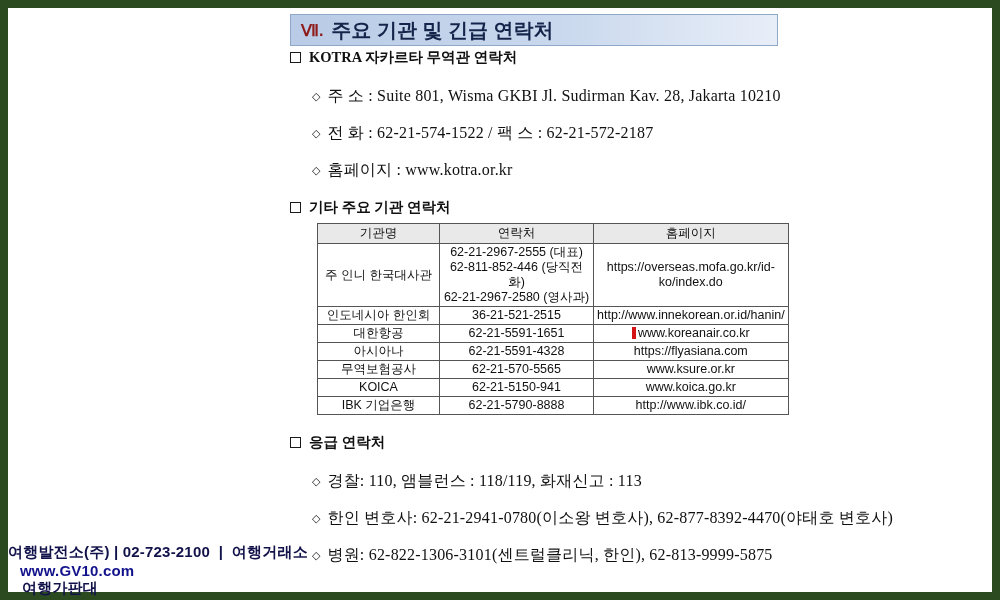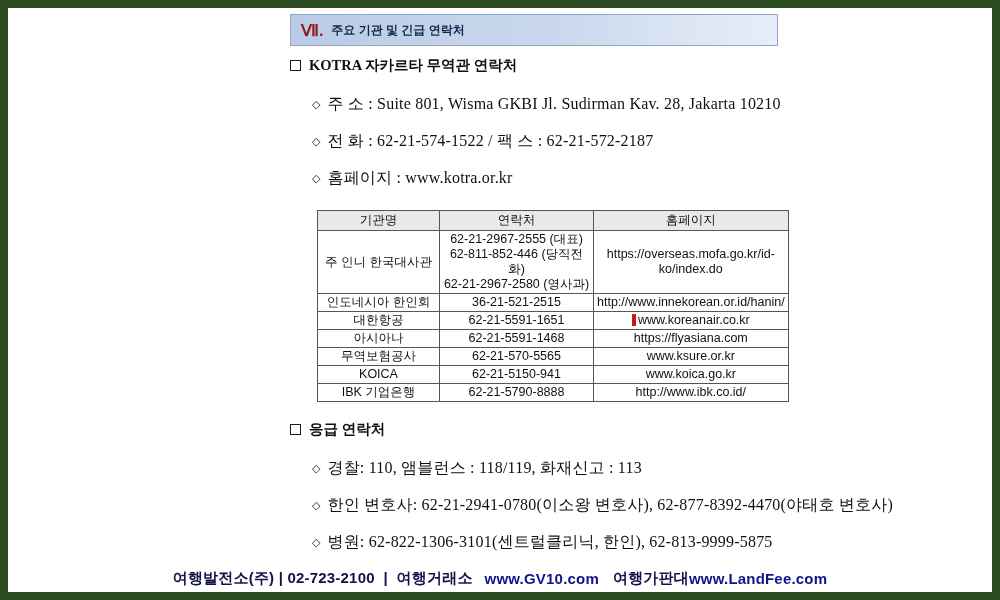--- a/index.html
+++ b/index.html
@@ -23,23 +23,23 @@
     overflow: hidden;
   }
   .footer-bar {
     position: absolute;
     left: 8px;
     top: 565px;
     width: 984px;
     height: 27px;
     background: #ffffff;
     display: flex;
-    align-items: center;
     justify-content: center;
     gap: 0px;
+    flex-direction: column;
   }
   .footer-text {
     font-family: "Liberation Sans", sans-serif;
     font-size: 15px;
     font-weight: bold;
     color: #12124a;
     letter-spacing: 0.2px;
     white-space: pre;
   }
   .footer-text.blue {
@@ -62,27 +62,27 @@
   }
   .section-num {
     color: #8f1a1a;
     font-weight: bold;
     font-size: 16px;
     margin-right: 8px;
   }
   .section-title {
     color: #14244a;
     font-weight: bold;
-    font-size: 12px;
+    font-size: 20px;
   }
 
   .content {
     position: absolute;
     left: 282px;
-    top: 48px;
+    top: 40px;
     width: 700px;
   }
 
   .sub-head {
     display: flex;
     align-items: center;
     margin: 0 0 6px 0;
   }
   .checkbox {
     display: inline-block;
@@ -190,20 +190,24 @@
       <span class="bullet-text">전 화 : 62-21-574-1522 / 팩 스 : 62-21-572-2187</span>
     </div>
     <div class="gap-a"></div>
     <div class="bullet-line">
       <span class="circ">◇</span>
       <span class="bullet-text">홈페이지 : www.kotra.or.kr</span>
     </div>
 
     <div class="gap-b"></div>
 
+    <div class="sub-head">
+      <span class="checkbox"></span>
+      <span class="sub-head-text">기타 주요 기관 연락처</span>
+    </div>
 
     <div class="tbl-wrap">
       <table class="contacts">
         <colgroup>
           <col class="c1">
             <col class="c2">
             <col class="c3">
         </colgroup>
         <thead>
           <tr>
@@ -225,21 +229,21 @@
             <td>36-21-521-2515</td>
             <td class="multiline">http://www.innekorean.or.id/hanin/</td>
           </tr>
           <tr>
             <td>대한항공</td>
             <td>62-21-5591-1651</td>
             <td><span class="red-mark"></span><span>www.koreanair.co.kr</span></td>
           </tr>
           <tr>
             <td>아시아나</td>
-            <td>62-21-5591-1468</td>
+            <td>62-21-5591-4328</td>
             <td>https://flyasiana.com</td>
           </tr>
           <tr>
             <td>무역보험공사</td>
             <td>62-21-570-5565</td>
             <td>www.ksure.or.kr</td>
           </tr>
           <tr>
             <td>KOICA</td>
             <td>62-21-5150-941</td>

